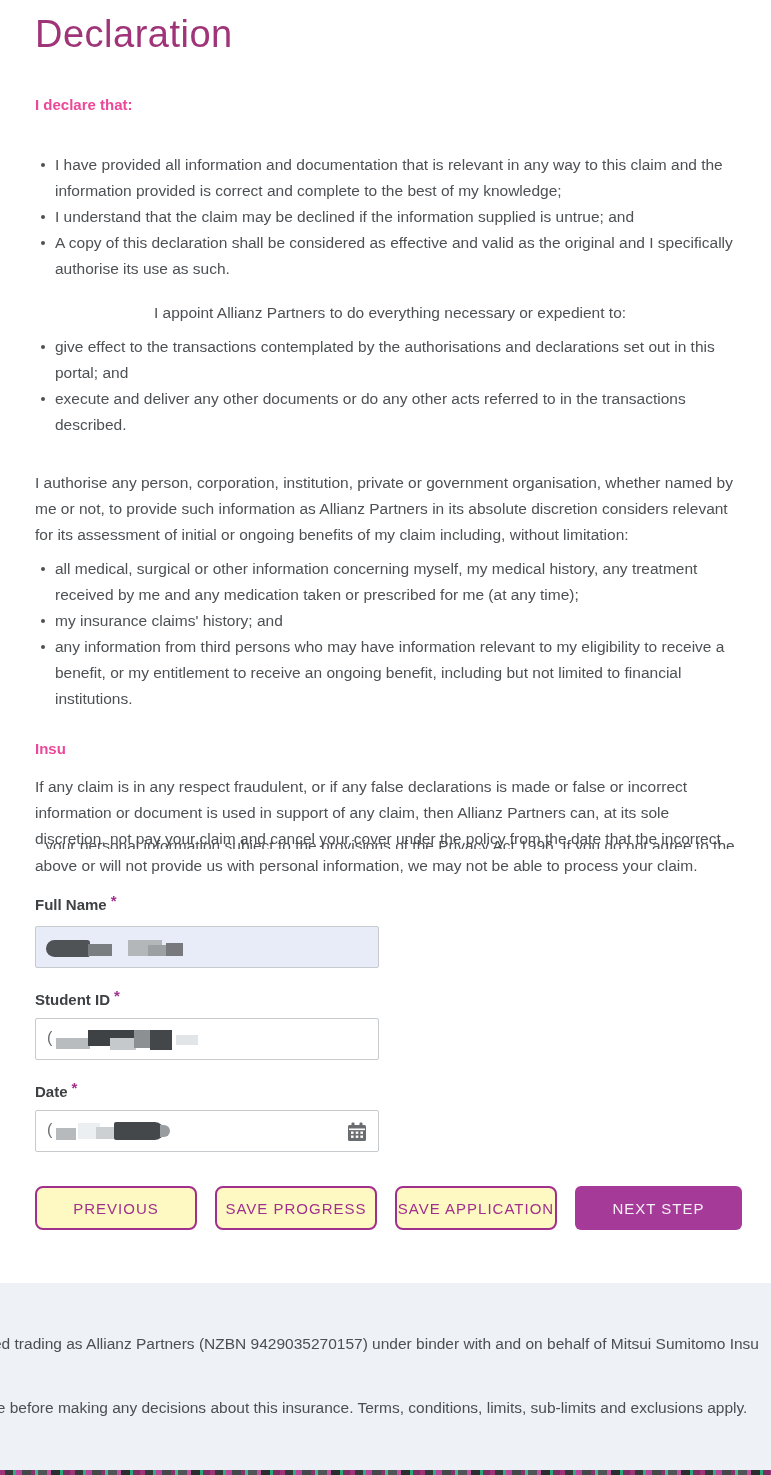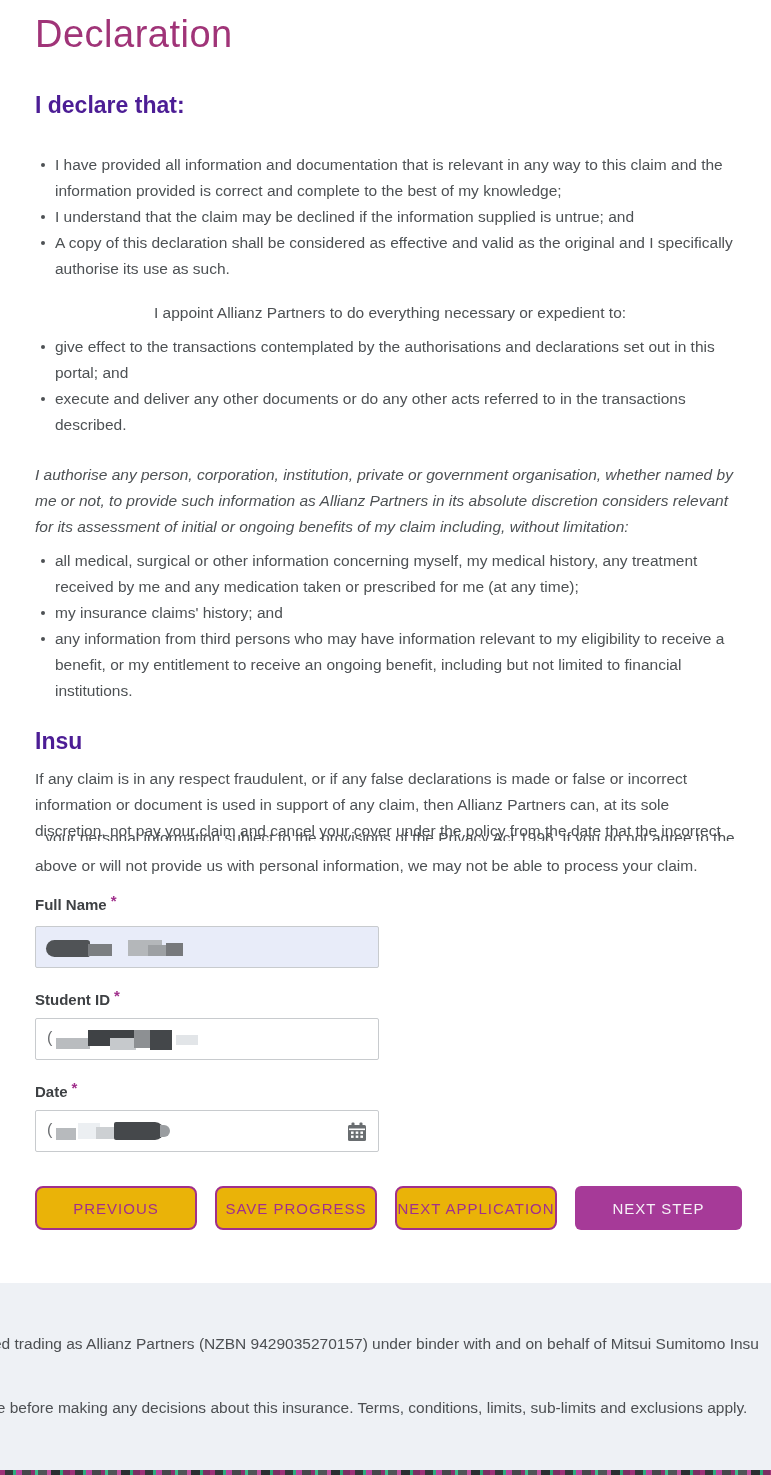--- a/index.html
+++ b/index.html
@@ -21,24 +21,24 @@
   }
   h1.page-title {
     font-size: 38px;
     line-height: 44px;
     font-weight: 300;
     color: #a03478;
     letter-spacing: 0.5px;
   }
   h2.section-heading {
     margin-top: 36px;
-    font-size: 23px;
+    font-size: 15px;
     line-height: 26px;
     font-weight: 600;
-    color: #4c1d95;
+    color: #ec4899;
   }
   h2.fraud-heading { margin-top: 24px; }
   p.body-text {
     font-size: 15.5px;
     line-height: 26px;
     color: #4d5154;
   }
   p.mt { margin-top: 18px; text-align: center; }
   ul.bullet-list {
     list-style: none;
@@ -66,21 +66,21 @@
     white-space: nowrap;
     overflow: hidden;
   }
   .clipped-line-window {
     height: 13px;
     margin-top: -16px;
     overflow: hidden;
     text-align: center;
   }
   .clipped-line-window .glitch-line { margin-top: -3px; }
-  .after-clip { margin-top: 12px; }
+  .after-clip { margin-top: 4px; }
 
   .field-label {
     margin-top: 22px;
     font-size: 15px;
     font-weight: 700;
     color: #3e4144;
     line-height: 20px;
   }
   .field-label.first { margin-top: 16px; }
   .required-asterisk {
@@ -128,21 +128,21 @@
     font-size: 15px;
     letter-spacing: 1px;
     cursor: pointer;
     display: flex;
     align-items: center;
     justify-content: center;
   }
   .btn-outline {
     width: 162px;
     margin-right: 18px;
-    background: #eab308;
+    background: #fef9c3;
     border: 2px solid #a0308c;
     border-radius: 8px;
     color: #a0308c;
   }
   .btn-solid {
     width: 167px;
     background: #a63a98;
     border: none;
     border-radius: 6px;
     color: #f6f1f7;
@@ -201,21 +201,21 @@
       <li>A copy of this declaration shall be considered as effective and valid as the original and I specifically authorise its use as such.</li>
     </ul>
 
     <p class="body-text mt">I appoint Allianz Partners to do everything necessary or expedient to:</p>
 
     <ul class="bullet-list tight">
       <li>give effect to the transactions contemplated by the authorisations and declarations set out in this portal; and</li>
       <li>execute and deliver any other documents or do any other acts referred to in the transactions described.</li>
     </ul>
 
-    <p class="body-text" style="margin-top:24px;font-style:italic;">I authorise any person, corporation, institution, private or government organisation, whether named by me or not, to provide such information as Allianz Partners in its absolute discretion considers relevant for its assessment of initial or ongoing benefits of my claim including, without limitation:</p>
+    <p class="body-text" style="margin-top:32px;">I authorise any person, corporation, institution, private or government organisation, whether named by me or not, to provide such information as Allianz Partners in its absolute discretion considers relevant for its assessment of initial or ongoing benefits of my claim including, without limitation:</p>
 
     <ul class="bullet-list tight">
       <li>all medical, surgical or other information concerning myself, my medical history, any treatment received by me and any medication taken or prescribed for me (at any time);</li>
       <li>my insurance claims' history; and</li>
       <li>any information from third persons who may have information relevant to my eligibility to receive a benefit, or my entitlement to receive an ongoing benefit, including but not limited to financial institutions.</li>
     </ul>
 
     <h2 class="section-heading fraud-heading">Insu</h2>
 
     <div class="fraud-block">
@@ -276,21 +276,21 @@
             <rect x="9.7" y="14.5" width="2.6" height="2.4"></rect>
             <rect x="14.4" y="14.5" width="2.6" height="2.4"></rect>
           </g>
         </svg>
       </button>
     </div>
 
     <div class="button-row">
       <button class="btn btn-outline">PREVIOUS</button>
       <button class="btn btn-outline">SAVE PROGRESS</button>
-      <button class="btn btn-outline">NEXT APPLICATION</button>
+      <button class="btn btn-outline">SAVE APPLICATION</button>
       <button class="btn btn-solid">NEXT STEP</button>
     </div>
 
   </div>
 
   <div class="footer">
     <div class="footer-line l1">ed trading as Allianz Partners (NZBN 9429035270157) under binder with and on behalf of Mitsui Sumitomo Insu</div>
     <div class="footer-line l2">ce before making any decisions about this insurance. Terms, conditions, limits, sub-limits and exclusions apply.</div>
     <div class="noise-strip"></div>
   </div>

